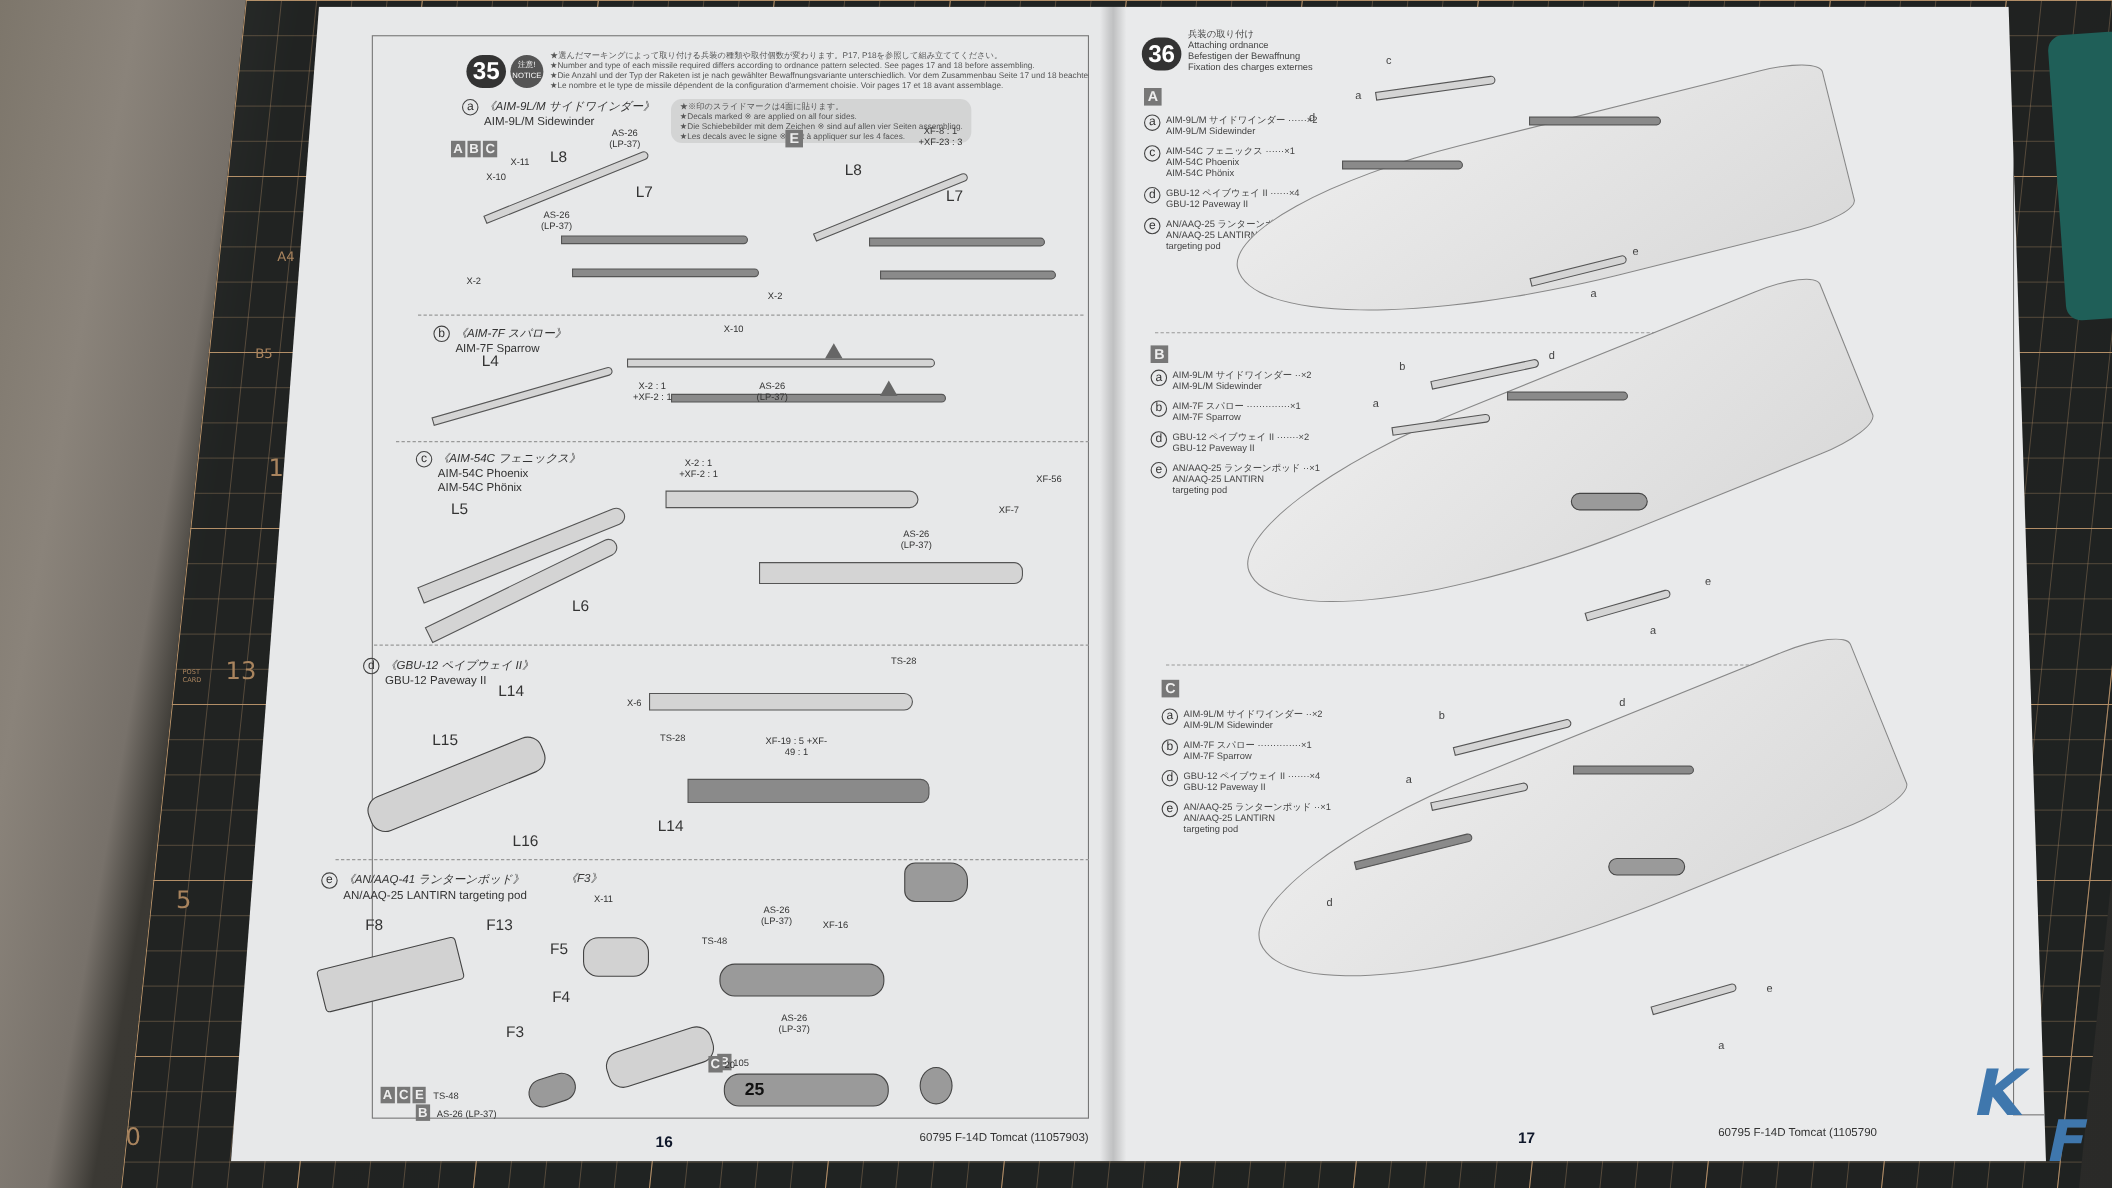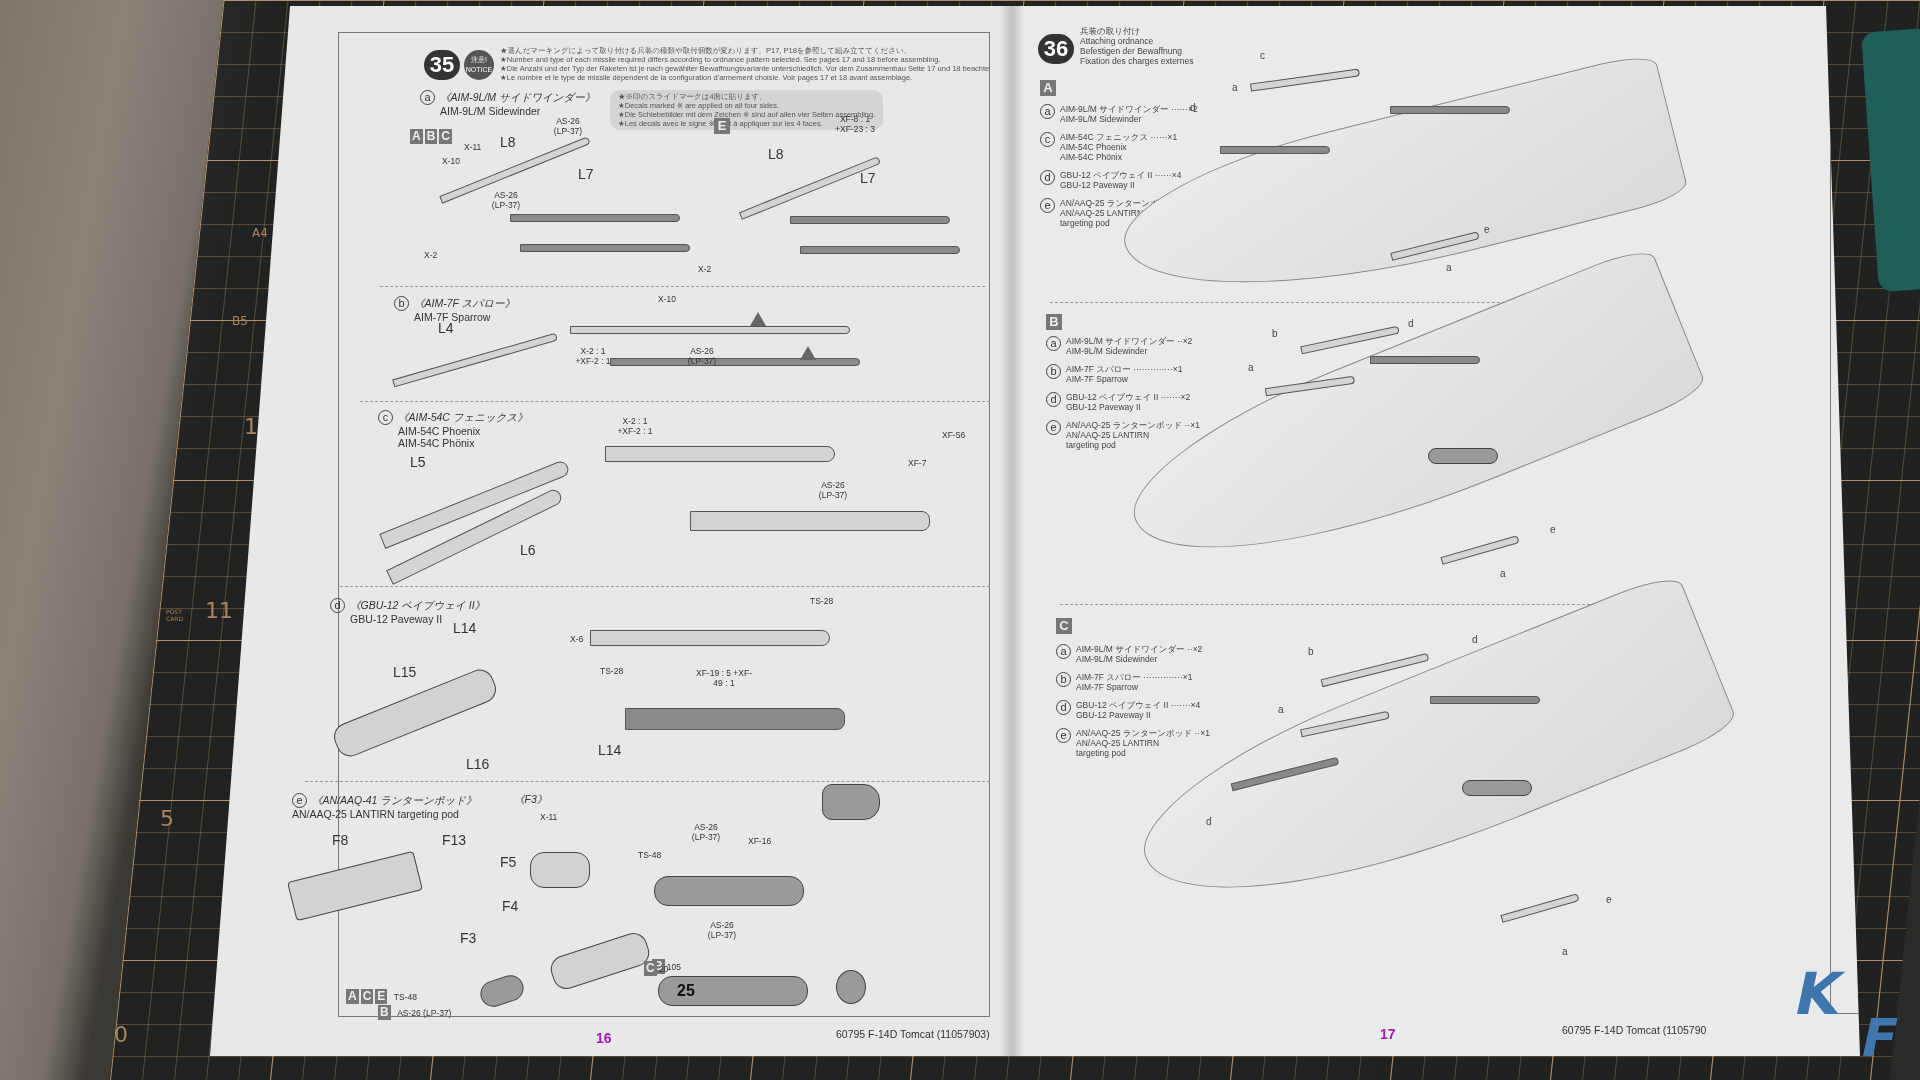--- a/index.html
+++ b/index.html
@@ -47,40 +47,40 @@
   .fin{position:absolute;width:0;height:0;border-left:8px solid transparent;border-right:8px solid transparent;border-bottom:14px solid #666}
   .pod{position:absolute;background:#9a9a9a;border:1px solid #444;border-radius:14px}
   .pod.light{background:#d2d2d2}
 
   .jet{position:absolute;border:1px solid #888;border-radius:40% 10% 10% 60%;background:linear-gradient(160deg,#ececec,#dadada)}
   .loadout{position:absolute;font-size:8.5px;line-height:10px;color:#444}
   .loadout .row{display:flex;align-items:flex-start;margin-bottom:8px}
   .loadout .row .txt{white-space:nowrap}
   .letter-inline{position:absolute;font-size:10px;color:#444}
 
-  .pagenum{position:absolute;font-size:14px;font-weight:bold;color:#a21caf}
+  .pagenum{position:absolute;font-size:14px;font-weight:bold;color:#0f172a}
   .footer{position:absolute;font-size:10.5px;color:#333;white-space:nowrap}
   .r36title{position:absolute;font-size:8.5px;line-height:10px;color:#444}
   .watermark{position:absolute;font-family:"DejaVu Sans",sans-serif;font-weight:bold;font-size:58px;color:#3f77ad;transform:skewX(-12deg)}
   .watermark.f{color:#3f77ad}
 </style>
 </head>
 <body>
 
 <div class="desk"></div>
 <div class="mat"></div>
 <div class="mat-fine"></div>
 <div class="teal"></div>
 
 <div class="ruler-label" style="left:302px;top:96px">25</div>
 <div class="ruler-small" style="left:252px;top:226px;font-size:12px">A4</div>
 <div class="ruler-label" style="left:276px;top:248px">20</div>
 <div class="ruler-small" style="left:232px;top:314px;font-size:12px">B5</div>
 <div class="ruler-label" style="left:244px;top:414px">15</div>
-<div class="ruler-label" style="left:205px;top:598px">11</div>
+<div class="ruler-label" style="left:205px;top:598px">13</div>
 <div class="ruler-small" style="left:166px;top:608px;font-size:6px;width:22px;line-height:7px">POST CARD</div>
 <div class="ruler-label" style="left:160px;top:806px">5</div>
 <div class="ruler-label" style="left:114px;top:1022px">0</div>
 
 <div class="booklet">
 
   <div class="page left">
     <div class="frame l"></div>
 
     <div class="stepnum" style="left:214px;top:44px">35</div>
@@ -173,21 +173,21 @@
     <div class="missile dark" style="left:415px;top:702px;width:220px;height:22px"></div>
     <div class="callout" style="left:360px;top:628px">X-6</div>
     <div class="callout" style="left:390px;top:660px">TS-28</div>
     <div class="callout" style="left:600px;top:590px">TS-28</div>
     <div class="callout" style="left:486px;top:662px;width:56px;white-space:normal">XF-19 : 5 +XF-49 : 1</div>
 
     <div class="sec" style="left:95px;top:775px;width:685px"></div>
 
     <div class="sect-title" style="left:82px;top:787px">
       <span class="circ">e</span><span>《AN/AAQ-41 ランターンポッド》</span>
-      <span class="en" style="">AN/AAQ-25 LANTIRN targeting pod</span>
+      <span class="en" style="margin-left:20px">AN/AAQ-25 LANTIRN targeting pod</span>
     </div>
     <div class="sect-title" style="left:304px;top:787px">《F3》</div>
     <div class="callout" style="left:330px;top:806px">X-11</div>
     <div class="part" style="left:122px;top:826px">F8</div>
     <div class="part" style="left:232px;top:826px">F13</div>
     <div class="part" style="left:290px;top:848px">F5</div>
     <div class="part" style="left:292px;top:892px">F4</div>
     <div class="part" style="left:250px;top:924px">F3</div>
     <div class="pod light" style="left:80px;top:860px;width:130px;height:40px;transform:rotate(-14deg);border-radius:4px"></div>
     <div class="pod light" style="left:320px;top:846px;width:60px;height:36px"></div>

